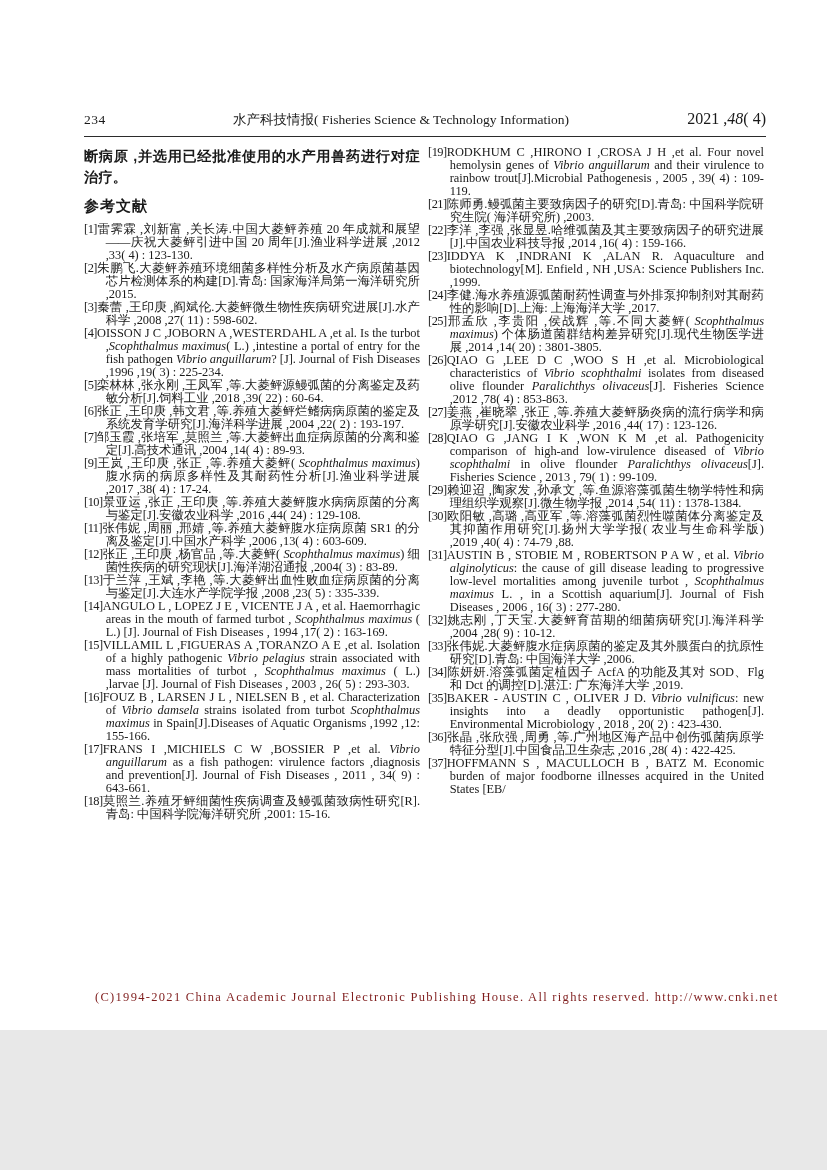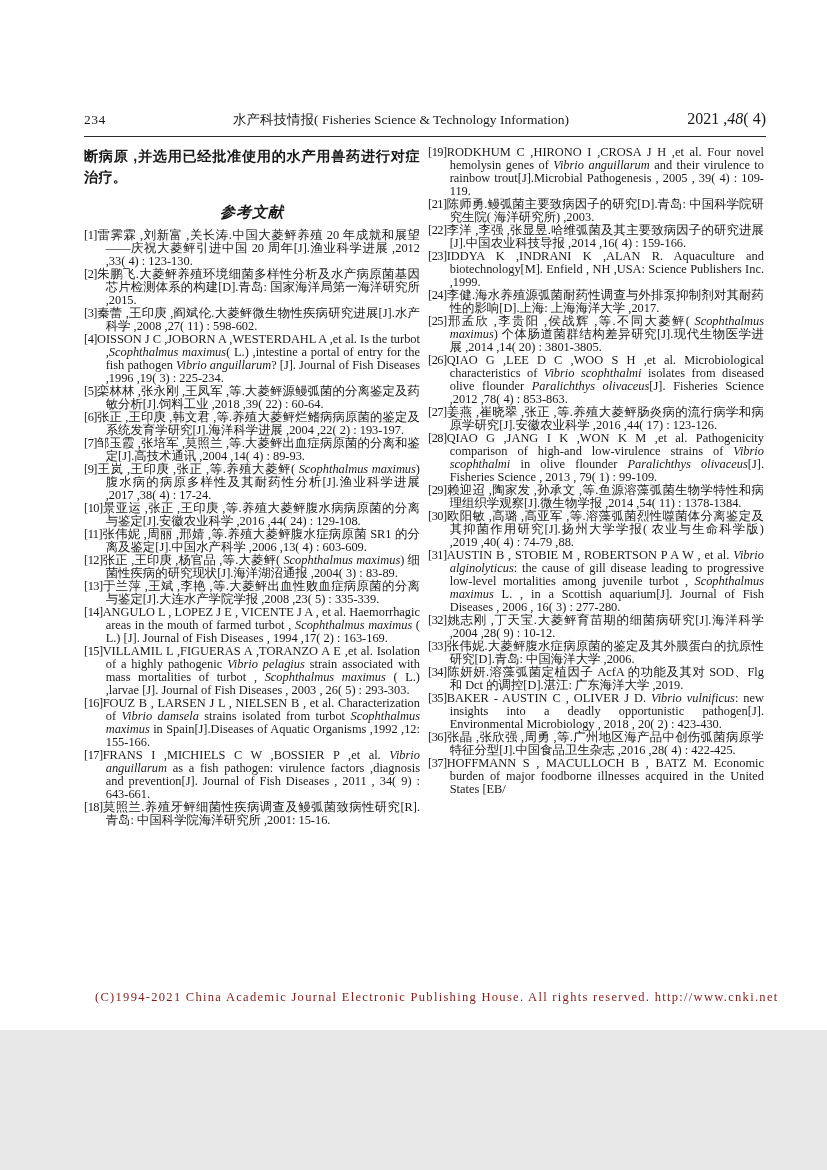--- a/index.html
+++ b/index.html
@@ -36,24 +36,22 @@
     font-weight:bold;
     font-size:14.2px;line-height:21px;
     text-align:justify;
     margin:0 0 2px 0;
     letter-spacing:.2px;
   }
   .refs-heading{
     font-family:"Liberation Sans","DejaVu Sans",sans-serif;
     font-weight:bold;
     font-size:15px;
-    text-align:center;
-    margin:15px 0 7px 0;
+    margin:9px 0 7px 0;
     letter-spacing:1px;
-    font-style:italic;
   }
   .ref{
     font-size:12.4px;line-height:13px;
     text-align:justify;
     margin:0;
     padding-left:1.75em;
     text-indent:-1.75em;
   }
   .ref .it{font-style:italic;}
   .ref .ref-num{letter-spacing:-0.5px;}
@@ -108,21 +106,21 @@
     <div class="col">
       <div>
           <p class="ref"><span class="ref-num">[19]</span><span>RODKHUM C ,HIRONO I ,CROSA J H ,et al. Four novel hemolysin genes of </span><span class="it">Vibrio anguillarum</span><span> and their virulence to rainbow trout[J].Microbial Pathogenesis , 2005 , 39( 4) : 109-119.</span></p>
           <p class="ref"><span class="ref-num">[21]</span><span>陈师勇.鳗弧菌主要致病因子的研究[D].青岛: 中国科学院研究生院( 海洋研究所) ,2003.</span></p>
           <p class="ref"><span class="ref-num">[22]</span><span>李洋 ,李强 ,张显昱.哈维弧菌及其主要致病因子的研究进展[J].中国农业科技导报 ,2014 ,16( 4) : 159-166.</span></p>
           <p class="ref"><span class="ref-num">[23]</span><span>IDDYA K ,INDRANI K ,ALAN R. Aquaculture and biotechnology[M]. Enfield , NH ,USA: Science Publishers Inc. ,1999.</span></p>
           <p class="ref"><span class="ref-num">[24]</span><span>李健.海水养殖源弧菌耐药性调查与外排泵抑制剂对其耐药性的影响[D].上海: 上海海洋大学 ,2017.</span></p>
           <p class="ref"><span class="ref-num">[25]</span><span>邢孟欣 ,李贵阳 ,侯战辉 ,等.不同大菱鲆( </span><span class="it">Scophthalmus maximus</span><span>) 个体肠道菌群结构差异研究[J].现代生物医学进展 ,2014 ,14( 20) : 3801-3805.</span></p>
           <p class="ref"><span class="ref-num">[26]</span><span>QIAO G ,LEE D C ,WOO S H ,et al. Microbiological characteristics of </span><span class="it">Vibrio scophthalmi</span><span> isolates from diseased olive flounder </span><span class="it">Paralichthys olivaceus</span><span>[J]. Fisheries Science ,2012 ,78( 4) : 853-863.</span></p>
           <p class="ref"><span class="ref-num">[27]</span><span>姜燕 ,崔晓翠 ,张正 ,等.养殖大菱鲆肠炎病的流行病学和病原学研究[J].安徽农业科学 ,2016 ,44( 17) : 123-126.</span></p>
-          <p class="ref"><span class="ref-num">[28]</span><span>QIAO G ,JANG I K ,WON K M ,et al. Pathogenicity comparison of high-and low-virulence strains of </span><span class="it">Vibrio scophthalmi</span><span> in olive flounder </span><span class="it">Paralichthys olivaceus</span><span>[J]. Fisheries Science , 2013 , 79( 1) : 99-109.</span></p>
+          <p class="ref"><span class="ref-num">[28]</span><span>QIAO G ,JANG I K ,WON K M ,et al. Pathogenicity comparison of high-and low-virulence diseased of </span><span class="it">Vibrio scophthalmi</span><span> in olive flounder </span><span class="it">Paralichthys olivaceus</span><span>[J]. Fisheries Science , 2013 , 79( 1) : 99-109.</span></p>
           <p class="ref"><span class="ref-num">[29]</span><span>赖迎迢 ,陶家发 ,孙承文 ,等.鱼源溶藻弧菌生物学特性和病理组织学观察[J].微生物学报 ,2014 ,54( 11) : 1378-1384.</span></p>
           <p class="ref"><span class="ref-num">[30]</span><span>欧阳敏 ,高璐 ,高亚军 ,等.溶藻弧菌烈性噬菌体分离鉴定及其抑菌作用研究[J].扬州大学学报( 农业与生命科学版) ,2019 ,40( 4) : 74-79 ,88.</span></p>
           <p class="ref"><span class="ref-num">[31]</span><span>AUSTIN B , STOBIE M , ROBERTSON P A W , et al. </span><span class="it">Vibrio alginolyticus</span><span>: the cause of gill disease leading to progressive low-level mortalities among juvenile turbot , </span><span class="it">Scophthalmus maximus</span><span> L. , in a Scottish aquarium[J]. Journal of Fish Diseases , 2006 , 16( 3) : 277-280.</span></p>
           <p class="ref"><span class="ref-num">[32]</span><span>姚志刚 ,丁天宝.大菱鲆育苗期的细菌病研究[J].海洋科学 ,2004 ,28( 9) : 10-12.</span></p>
           <p class="ref"><span class="ref-num">[33]</span><span>张伟妮.大菱鲆腹水症病原菌的鉴定及其外膜蛋白的抗原性研究[D].青岛: 中国海洋大学 ,2006.</span></p>
           <p class="ref"><span class="ref-num">[34]</span><span>陈妍妍.溶藻弧菌定植因子 AcfA 的功能及其对 SOD、Flg 和 Dct 的调控[D].湛江: 广东海洋大学 ,2019.</span></p>
           <p class="ref"><span class="ref-num">[35]</span><span>BAKER - AUSTIN C , OLIVER J D. </span><span class="it">Vibrio vulnificus</span><span>: new insights into a deadly opportunistic pathogen[J]. Environmental Microbiology , 2018 , 20( 2) : 423-430.</span></p>
           <p class="ref"><span class="ref-num">[36]</span><span>张晶 ,张欣强 ,周勇 ,等.广州地区海产品中创伤弧菌病原学特征分型[J].中国食品卫生杂志 ,2016 ,28( 4) : 422-425.</span></p>
           <p class="ref"><span class="ref-num">[37]</span><span>HOFFMANN S , MACULLOCH B , BATZ M. Economic burden of major foodborne illnesses acquired in the United States [EB/</span></p>
         </div>

